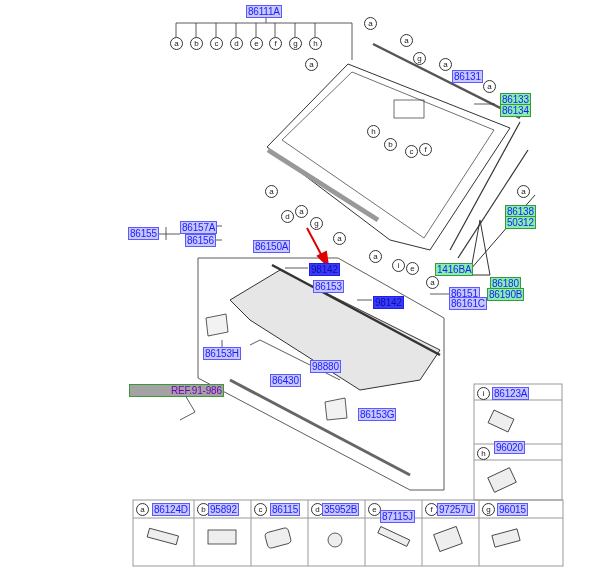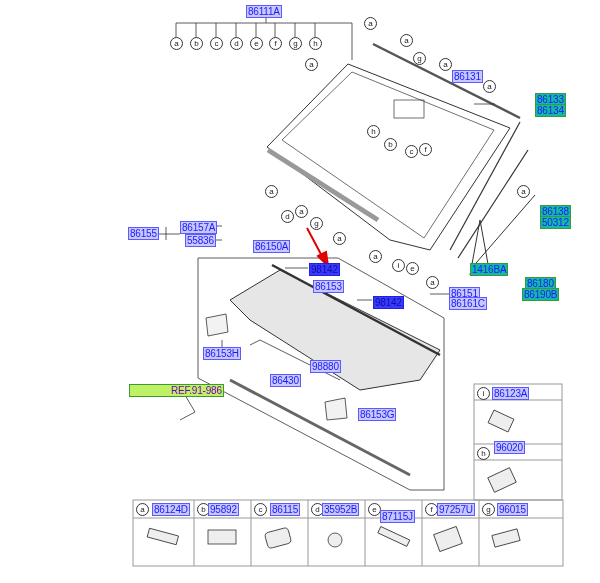--- a/index.html
+++ b/index.html
@@ -1,21 +1,21 @@
 <!DOCTYPE html>
 <html><head>
 <meta charset="utf-8">
 <style>
   html, body { margin:0; padding:0; background:#ffffff; }
   body { width:600px; height:583px; position:relative; overflow:hidden; font-family:"Liberation Sans", sans-serif; }
   #diagram { position:absolute; left:0; top:0; width:600px; height:583px; }
   .lbl { position:absolute; font-size:10px; line-height:11px; padding:0 1px; color:#1a1aff; background:#c8c8ff; border:1px solid #5a5aff; white-space:nowrap; letter-spacing:-0.2px; cursor:pointer; }
   .lbl.sel { background:#3a3aff; color:#1010a0; border-color:#2020e0; }
-  .lbl.grn { border:1.5px solid #3a9a3a; background:#14b8a6;margin-left:35px; }
-  .lbl.ref { color:#7a00c0; background:#bef264; border:1.5px solid #3a9a3a;padding-left:41px; }
+  .lbl.grn { border:1.5px solid #3a9a3a; background:#86efac; }
+  .lbl.ref { color:#7a00c0; background:#a3a3a3; border:1.5px solid #3a9a3a;padding-left:41px; }
   .circ { position:absolute; width:11px; height:11px; border:1px solid #333; border-radius:50%; font-size:8px; line-height:11px; text-align:center; color:#222; background:#fff; }
 </style>
 </head>
 <body>
 
 <svg id="diagram" viewBox="0 0 600 583" xmlns="http://www.w3.org/2000/svg">
   <g fill="none" stroke="#333" stroke-width="0.8">
 
     <line x1="176" y1="23" x2="352" y2="23"></line>
     <line x1="266" y1="17" x2="266" y2="23"></line>
@@ -111,21 +111,21 @@
 <div class="lbl grn" style="left:500px;top:104px">86134</div>
 <div class="lbl grn" style="left:505px;top:205px">86138</div>
 <div class="lbl grn" style="left:505px;top:216px">50312</div>
 <div class="lbl grn" style="left:435px;top:263px">1416BA</div>
 <div class="lbl grn" style="left:490px;top:277px">86180</div>
 <div class="lbl grn" style="left:487px;top:288px">86190B</div>
 <div class="lbl" style="left:449px;top:287px">86151</div>
 <div class="lbl" style="left:449px;top:297px">86161C</div>
 <div class="lbl" style="left:128px;top:227px">86155</div>
 <div class="lbl" style="left:180px;top:221px">86157A</div>
-<div class="lbl" style="left:185px;top:234px">55836</div>
+<div class="lbl" style="left:185px;top:234px">86156</div>
 <div class="lbl" style="left:253px;top:240px">86150A</div>
 <div class="lbl sel" style="left:309px;top:263px">98142</div>
 <div class="lbl" style="left:313px;top:280px">86153</div>
 <div class="lbl sel" style="left:373px;top:296px">98142</div>
 <div class="lbl" style="left:203px;top:347px">86153H</div>
 <div class="lbl" style="left:310px;top:360px">98880</div>
 <div class="lbl" style="left:270px;top:374px">86430</div>
 <div class="lbl" style="left:358px;top:408px">86153G</div>
 <div class="lbl ref" style="left:129px;top:384px">REF.91-986</div>
 

